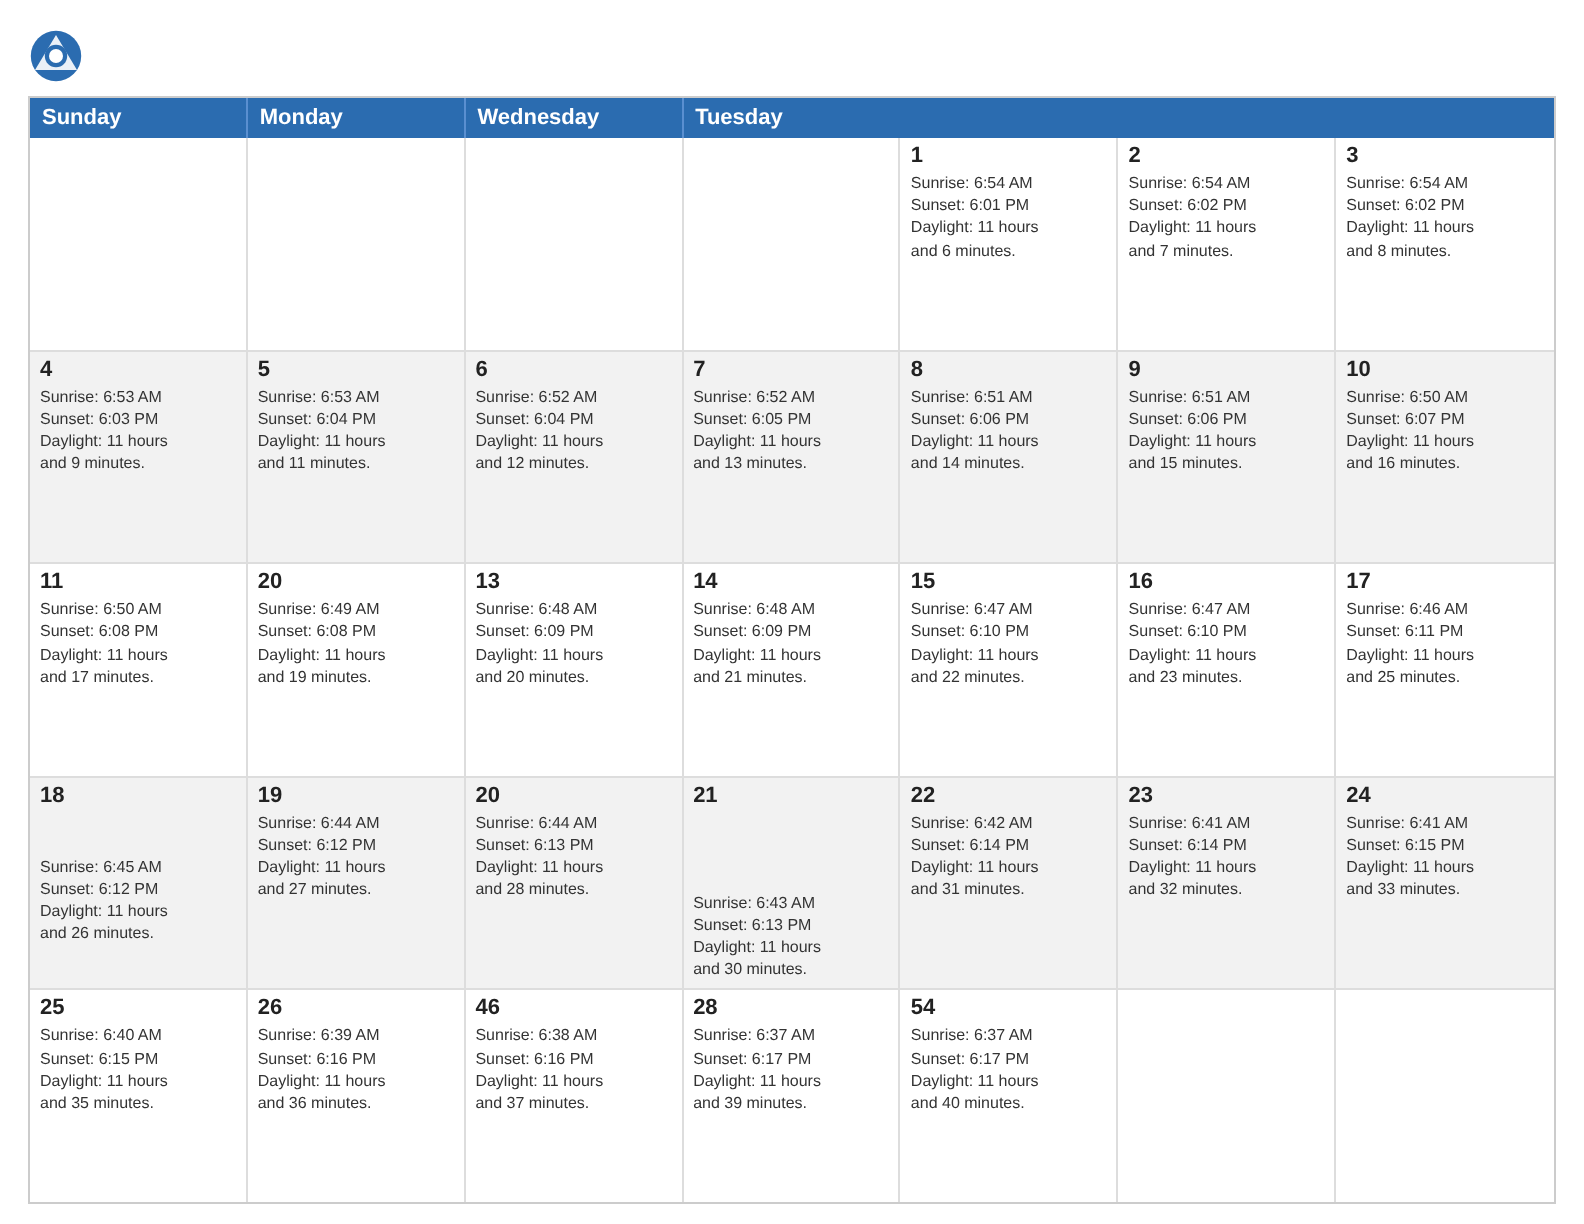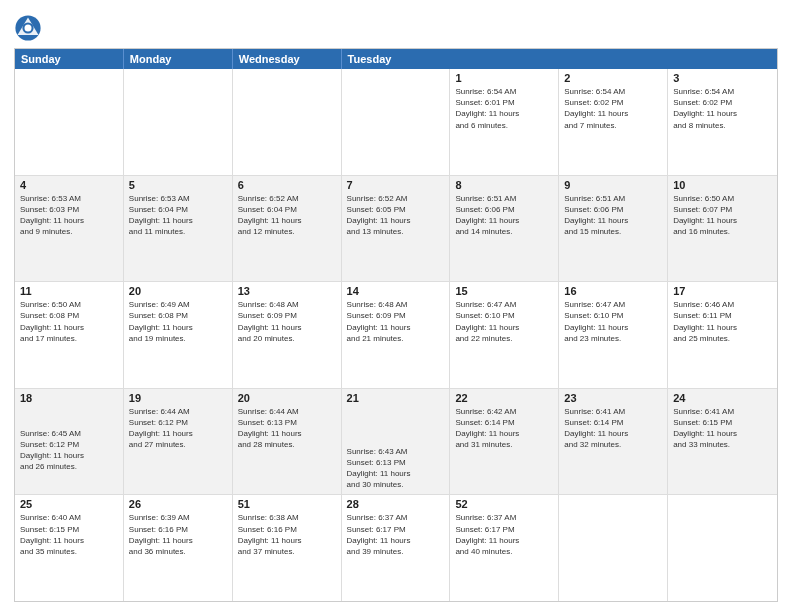--- a/index.html
+++ b/index.html
@@ -337,35 +337,35 @@
 and 35 minutes.</div>
           </div>
           <div class="cal-cell">
             <span class="day-num">26</span>
             <div class="info" style="white-space: pre-line;">Sunrise: 6:39 AM
 Sunset: 6:16 PM
 Daylight: 11 hours
 and 36 minutes.</div>
           </div>
           <div class="cal-cell">
-            <span class="day-num">51</span>
+            <span class="day-num">46</span>
             <div class="info" style="white-space: pre-line;">Sunrise: 6:38 AM
 Sunset: 6:16 PM
 Daylight: 11 hours
 and 37 minutes.</div>
           </div>
           <div class="cal-cell">
             <span class="day-num">28</span>
             <div class="info" style="white-space: pre-line;">Sunrise: 6:37 AM
 Sunset: 6:17 PM
 Daylight: 11 hours
 and 39 minutes.</div>
           </div>
           <div class="cal-cell">
-            <span class="day-num">52</span>
+            <span class="day-num">54</span>
             <div class="info" style="white-space: pre-line;">Sunrise: 6:37 AM
 Sunset: 6:17 PM
 Daylight: 11 hours
 and 40 minutes.</div>
           </div>
           <div class="cal-cell empty"></div>
           <div class="cal-cell empty"></div>
         </div>
       </div>
   </div>

